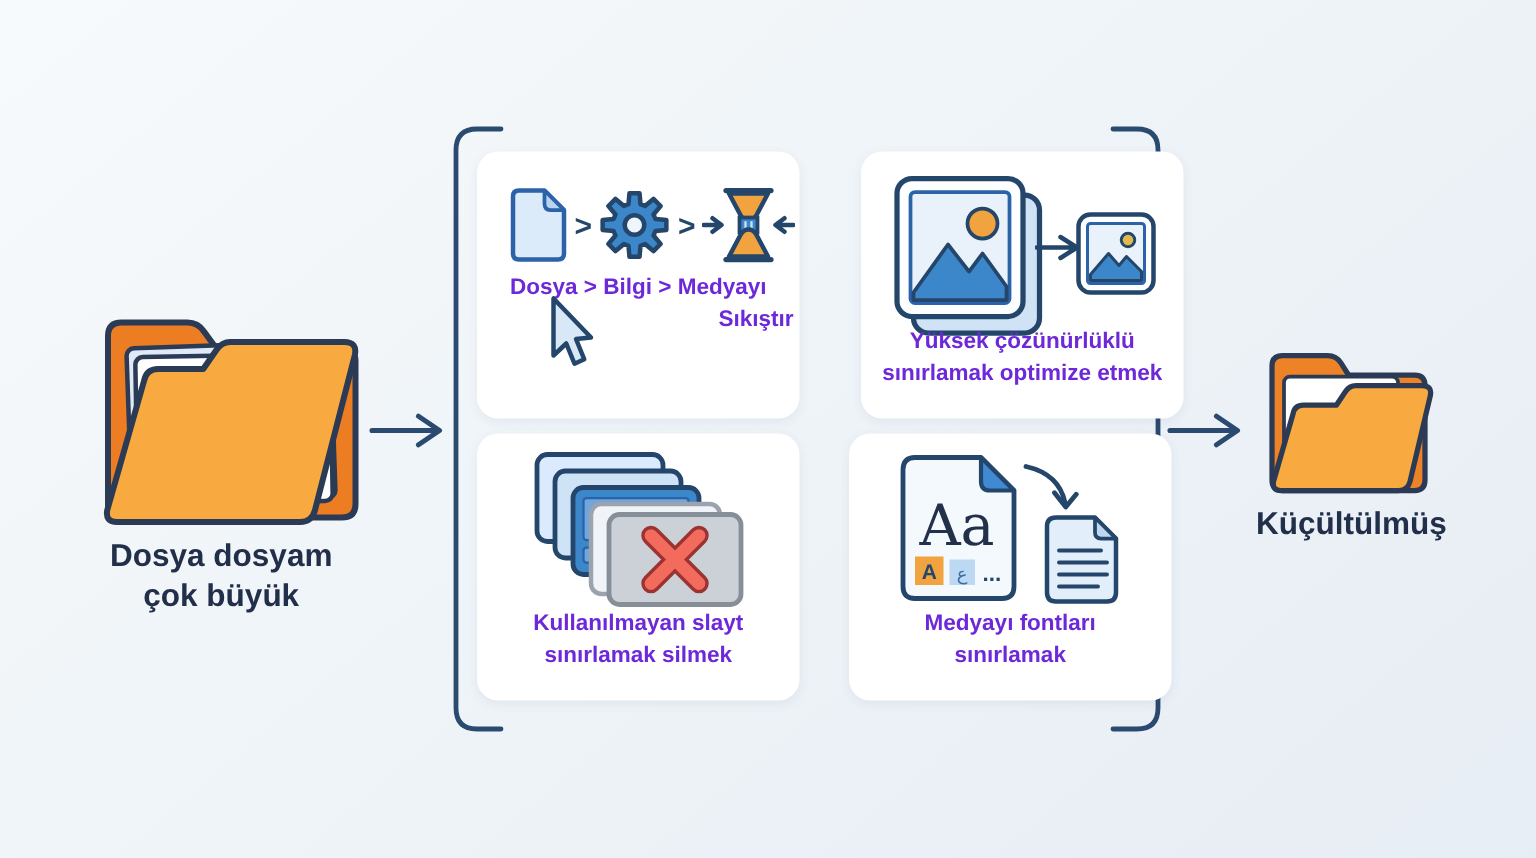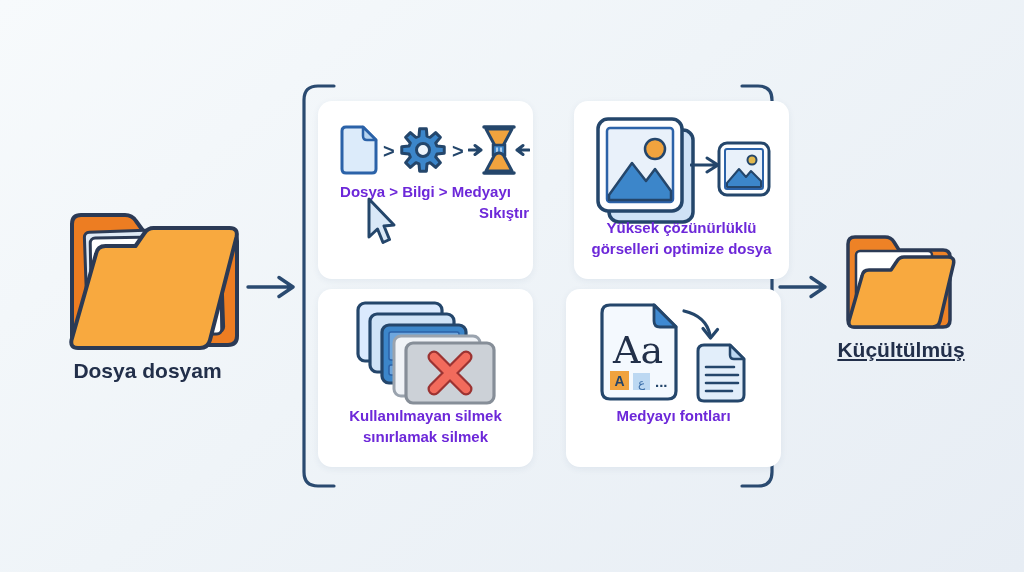--- a/index.html
+++ b/index.html
@@ -37,20 +37,21 @@
   <div class="abs" style="left:58px;top:188px;">
     <svg width="200" height="172" viewBox="0 0 200 172">
       <path d="M14,36 q0,-9 9,-9 h44 q7,0 11,6 l8,11 h84 q9,0 9,9 v95 q0,9 -9,9 H23 q-9,0 -9,-9 Z" fill="#ed7d22" stroke="#2b3a55" stroke-width="4" stroke-linejoin="round"></path>
       <rect x="28" y="42" width="136" height="104" rx="5" transform="rotate(-2 96 94)" fill="#dfeaf6" stroke="#2b3a55" stroke-width="3"></rect>
       <rect x="33" y="49" width="130" height="98" rx="5" transform="rotate(-1 98 98)" fill="#ffffff" stroke="#2b3a55" stroke-width="3"></rect>
       <path d="M20,160 q-8,0 -6.5,-8 L38,66 q1.5,-8 9.5,-8 h30 l9,-13 q3.5,-5 9,-5 h76 q9,0 7,9 L152,152 q-2,8 -10,8 Z" fill="#f8a93f" stroke="#2b3a55" stroke-width="4" stroke-linejoin="round"></path>
     </svg>
   </div>
   <div class="side-label" style="left:40px;top:357px;width:215px;">
     <div>Dosya dosyam</div>
+    <div>çok büyük</div>
   </div>
 
   <svg class="abs" style="left:246px;top:272px;" width="56" height="30" viewBox="0 0 56 30">
     <path d="M2,15 H45 M33,5.5 L47,15 L33,24.5" fill="none" stroke="#2a4a70" stroke-width="3.4" stroke-linecap="round" stroke-linejoin="round"></path>
   </svg>
 
   <svg class="abs" style="left:300px;top:84px;" width="36" height="404" viewBox="0 0 36 404">
     <path d="M34,2 H18 Q4,2 4,16 V388 Q4,402 18,402 H34" fill="none" stroke="#2a4a70" stroke-width="3.2" stroke-linecap="round"></path>
   </svg>
   <svg class="abs" style="left:740px;top:84px;" width="36" height="404" viewBox="0 0 36 404">
@@ -99,40 +100,40 @@
       <path d="M1,10 H25 M17,3 L28,10 L17,17" fill="none" stroke="#24466b" stroke-width="3" stroke-linecap="round" stroke-linejoin="round"></path>
     </svg>
     <svg class="abs" style="left:143px;top:40px;" width="54" height="56" viewBox="0 0 54 56">
       <rect x="2" y="2" width="50" height="52" rx="8" fill="#fdfeff" stroke="#24466b" stroke-width="3"></rect>
       <rect x="8" y="8" width="38" height="40" rx="2" fill="#e9f1fa" stroke="#2b62a8" stroke-width="2"></rect>
       <circle cx="35" cy="19" r="4.5" fill="#e3b94e" stroke="#24466b" stroke-width="2"></circle>
       <path d="M10,42 L22,28 L29,36 L34,30 L44,40 L44,46 H10 Z" fill="#3c86ca" stroke="#24466b" stroke-width="2" stroke-linejoin="round"></path>
     </svg>
     <div class="card-text">
       <div>Yüksek çözünürlüklü</div>
-      <div>görselleri optimize dosya</div>
+      <div>sınırlamak optimize etmek</div>
     </div>
   </div>
 
   <div class="card" style="left:318px;top:289px;">
     <svg class="abs" style="left:38px;top:12px;" width="140" height="104" viewBox="0 0 140 104">
       <rect x="2" y="2" width="84" height="58" rx="7" fill="#dbeafe" stroke="#24466b" stroke-width="3.2"></rect>
       <rect x="14" y="13" width="84" height="58" rx="7" fill="#cfe3f7" stroke="#24466b" stroke-width="3.2"></rect>
       <rect x="26" y="24" width="84" height="58" rx="7" fill="#3c86ca" stroke="#24466b" stroke-width="3.2"></rect>
       <rect x="33" y="31" width="70" height="28" rx="2" fill="#6ea6dd" stroke="#2b62a8" stroke-width="1.5"></rect>
       <rect x="33" y="64" width="48" height="10" rx="2" fill="#6ea6dd" stroke="#2b62a8" stroke-width="1.5"></rect>
       <rect x="38" y="35" width="86" height="60" rx="7" fill="#f0f3f7" stroke="#9aa3ae" stroke-width="3"></rect>
       <rect x="50" y="42" width="88" height="60" rx="7" fill="#ccd1d7" stroke="#868e98" stroke-width="3.2"></rect>
       <g>
         <path d="M78,56 L110,88 M110,56 L78,88" fill="none" stroke="#9c3332" stroke-width="13" stroke-linecap="round"></path>
         <path d="M78,56 L110,88 M110,56 L78,88" fill="none" stroke="#f26b5c" stroke-width="8.5" stroke-linecap="round"></path>
       </g>
     </svg>
     <div class="card-text">
-      <div>Kullanılmayan silmek</div>
+      <div>Kullanılmayan slayt</div>
       <div>sınırlamak silmek</div>
     </div>
   </div>
 
   <div class="card" style="left:542px;top:289px;margin-left:24px;">
     <svg class="abs" style="left:34px;top:14px;" width="150" height="100" viewBox="0 0 150 100">
       <path d="M10,2 h44 l22,22 v64 q0,8 -8,8 H10 q-8,0 -8,-8 V10 q0,-8 8,-8 Z" fill="#f4f9fe" stroke="#24466b" stroke-width="3.2" stroke-linejoin="round"></path>
       <path d="M54,2 l22,22 h-16 q-6,0 -6,-6 Z" fill="#3f8ad2" stroke="#24466b" stroke-width="2.8" stroke-linejoin="round"></path>
       <text x="38" y="60" text-anchor="middle" font-family="DejaVu Serif, serif" font-size="38" fill="#223049">Aa</text>
       <rect x="10" y="68" width="19" height="19" fill="#f0a33e"></rect>
@@ -145,31 +146,32 @@
         <path d="M103,25.5 L110.5,35 L117.5,26.5" fill="none" stroke="#24466b" stroke-width="3.2" stroke-linecap="round" stroke-linejoin="round"></path>
       </g>
       <g>
         <path d="M104,42 h26 l14,14 v36 q0,6 -6,6 h-34 q-6,0 -6,-6 V48 q0,-6 6,-6 Z" fill="#e2eefa" stroke="#24466b" stroke-width="3" stroke-linejoin="round"></path>
         <path d="M130,42 l14,14 h-10 q-4,0 -4,-4 Z" fill="#bcd8f2" stroke="#24466b" stroke-width="2.5" stroke-linejoin="round"></path>
         <path d="M106,64 H134 M106,72 H138 M106,80 H138 M106,88 H132" stroke="#24466b" stroke-width="2.6" stroke-linecap="round"></path>
       </g>
     </svg>
     <div class="card-text">
       <div>Medyayı fontları</div>
+      <div>sınırlamak</div>
     </div>
   </div>
 
   <svg class="abs" style="left:778px;top:272px;" width="56" height="30" viewBox="0 0 56 30">
     <path d="M2,15 H45 M33,5.5 L47,15 L33,24.5" fill="none" stroke="#2a4a70" stroke-width="3.4" stroke-linecap="round" stroke-linejoin="round"></path>
   </svg>
 
   <div class="abs" style="left:838px;top:224px;">
     <svg width="122" height="108" viewBox="0 0 122 108">
       <path d="M10,20 q0,-7 7,-7 h30 q6,0 9,5 l5,8 h44 q7,0 7,7 v63 q0,7 -7,7 H17 q-7,0 -7,-7 Z" fill="#ee8226" stroke="#2b3a55" stroke-width="3.5" stroke-linejoin="round"></path>
       <rect x="18" y="27" width="76" height="62" rx="4" fill="#ffffff" stroke="#2b3a55" stroke-width="2.5"></rect>
       <path d="M16,103 q-6,0 -5,-6 L24,52 q1,-6 7,-6 h22 l6,-9 q2.5,-4 7,-4 h44 q7,0 5.5,7 L102,97 q-1.5,6 -7.5,6 Z" fill="#f8a93f" stroke="#2b3a55" stroke-width="3.5" stroke-linejoin="round"></path>
     </svg>
   </div>
-  <div class="side-label" style="left:828px;top:336px;width:146px;text-decoration:underline;">
+  <div class="side-label" style="left:828px;top:336px;width:146px;">
     <div>Küçültülmüş</div>
   </div>
 
 </div>
 
 </body></html>

